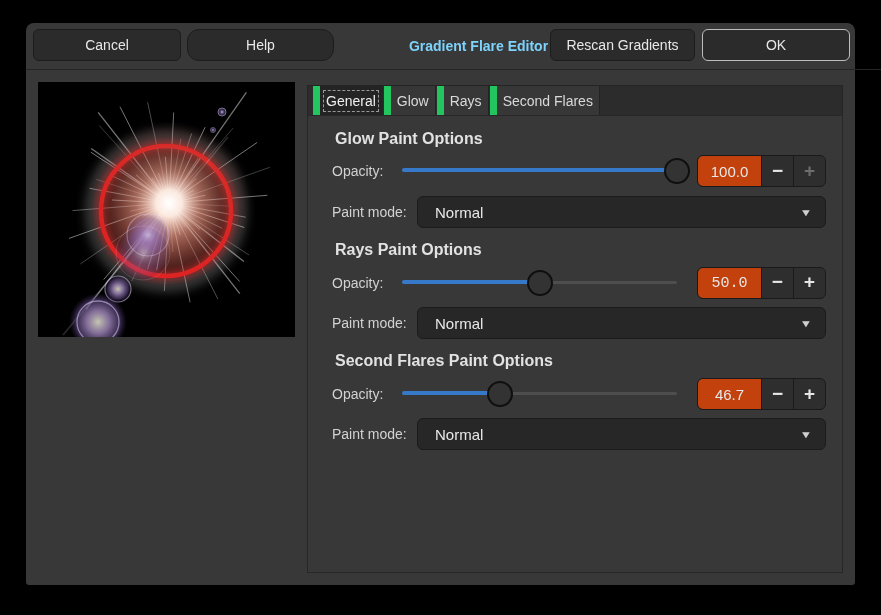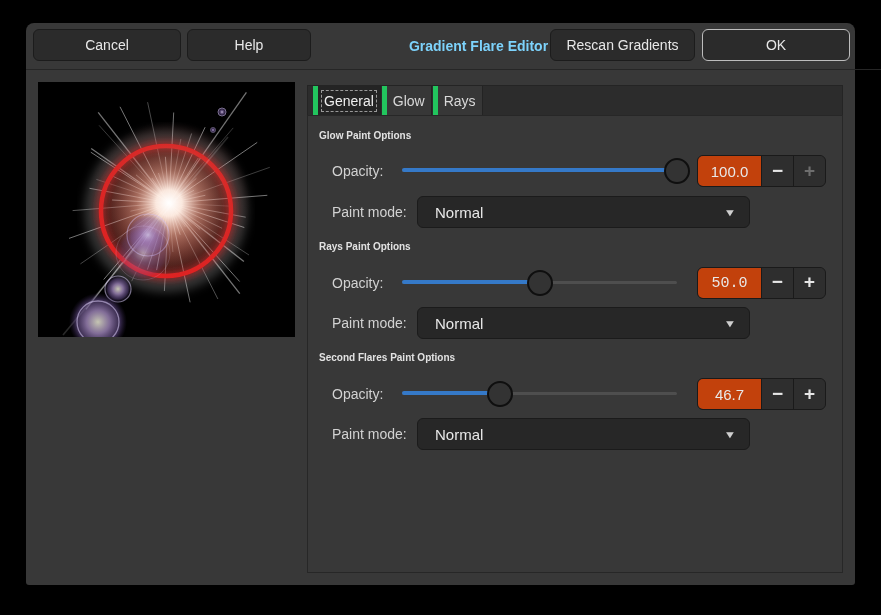--- a/index.html
+++ b/index.html
@@ -31,63 +31,63 @@
   .preview{position:absolute;left:12px;top:59px;width:257px;height:255px;background:#000;}
   .preview svg{display:block;}
   
   .tabbar{
     position:absolute;left:281px;top:62px;width:536px;height:30px;box-sizing:border-box;
     background:#2c2c2c;border:1px solid #242424;border-bottom:none;
     display:flex;align-items:stretch;padding-left:5px;
   }
   .tab{
     display:flex;align-items:center;padding:0 6px;font-size:14px;color:#d9d9d9;
-    background:#373737;border-right:1px solid #232323;border-left:5px solid #22c55e;
+    background:#373737;border-right:1px solid #232323;border-left:7px solid #22c55e;
     margin-right:1px;white-space:nowrap;
   }
   .tab.active{background:#242424;color:#efefef;}
   .tab.active .tab-label{outline:1px dashed #999;outline-offset:2px;}
   .page{
     position:absolute;left:281px;top:92px;width:536px;height:458px;box-sizing:border-box;
     background:#383838;border:1px solid #272727;
   }
   
-  .sec-heading{position:absolute;left:11px;font-size:10px;font-weight:bold;color:#e2e2e2;}
+  .sec-heading{position:absolute;left:27px;font-size:16px;font-weight:bold;color:#e2e2e2;}
   .row-label{position:absolute;left:24px;font-size:14px;color:#d2d2d2;}
   .slider{position:absolute;left:94px;width:275px;height:26px;}
   .slider .track{position:absolute;left:0;top:11px;width:275px;height:3px;background:#4e4e4e;border-radius:2px;}
   .slider .fill{position:absolute;left:0;top:10px;height:4px;background:#3579c8;border-radius:2px;}
   .slider .handle{
     position:absolute;top:0;width:22px;height:22px;border-radius:50%;
     background:#333;border:2px solid #0f0f0f;box-sizing:content-box;
   }
   .spin{
     position:absolute;left:389px;width:129px;height:32px;box-sizing:border-box;
     border:1px solid #1a1a1a;border-radius:6px;display:flex;overflow:hidden;background:#232323;
   }
   .spin .val{width:63px;display:flex;align-items:center;justify-content:center;
     font-size:15px;color:#e8e8e8;background:#c2410c;}
   .spin .sbtn{width:32px;flex:1;display:flex;align-items:center;justify-content:center;
     background:#2e2e2e;border-left:1px solid #1a1a1a;font-size:19px;font-weight:bold;color:#e6e6e6;}
   .spin .sbtn.disabled{color:#6e6e6e;}
   .dropdown{
-    position:absolute;left:109px;width:333px;height:32px;box-sizing:border-box;
+    position:absolute;left:109px;width:409px;height:32px;box-sizing:border-box;
     background:#272727;border:1px solid #1b1b1b;border-radius:6px;
     display:flex;align-items:center;font-size:15px;color:#e8e8e8;padding:0 14px 0 17px;
   }
   .dropdown .dd-arrow{margin-left:auto;font-size:10px;color:#cfcfcf;transform:scaleX(1.3);}
 </style>
 </head>
 <body>
 
 <div class="window">
 
   <div class="header">
     <div class="hbtn" style="left:7px;width:148px;">Cancel</div>
-    <div class="hbtn" style="left:161px;width:124px;">Help</div>
+    <div class="hbtn" style="left:161px;width:147px;border-radius:12px;">Help</div>
     <div class="win-title">Gradient Flare Editor</div>
     <div class="hbtn" style="left:524px;width:145px;">Rescan Gradients</div>
     <div class="hbtn default" style="left:676px;width:148px;">OK</div>
   </div>
 
   <div class="preview">
     <svg width="257" height="255" viewBox="0 0 257 255">
       <defs>
         <radialGradient id="gDisc">
           <stop offset="0" stop-color="rgba(190,130,110,0.95)"></stop>
@@ -203,20 +203,23 @@
   <div class="tabbar">
     <div class="tab active">
         <span class="tab-label">General</span>
       </div>
     <div class="tab">
         <span class="tab-label">Glow</span>
       </div>
     <div class="tab">
         <span class="tab-label">Rays</span>
       </div>
+    <div class="tab">
+        <span class="tab-label">Second Flares</span>
+      </div>
   </div>
 
   <div class="page">
 
     <div class="sec-heading" style="top:14px;">Glow Paint Options</div>
     <div class="row-label" style="top:47px;">Opacity:</div>
     <div class="slider" style="top:42px;">
       <div class="track"></div>
       <div class="fill" style="width: 275px;"></div>
       <div class="handle" style="left: 262px;"></div>

